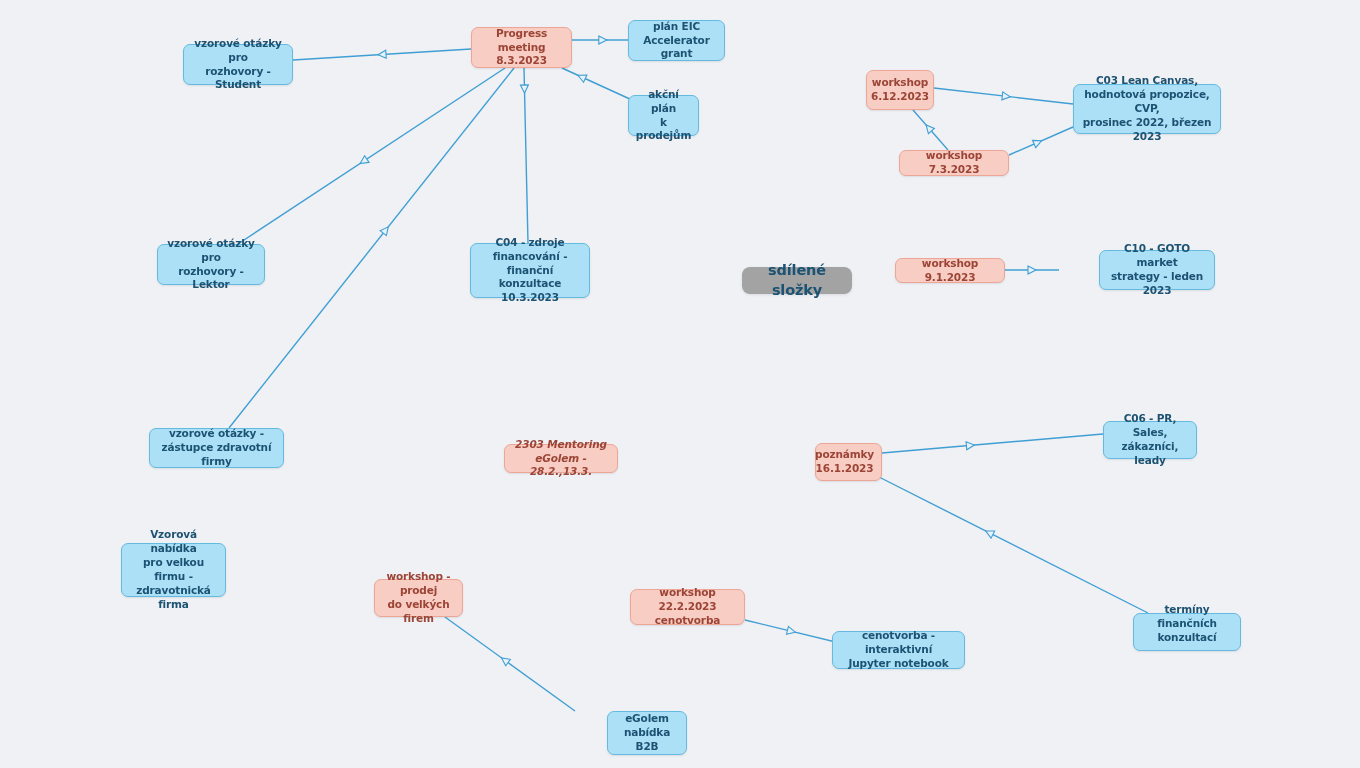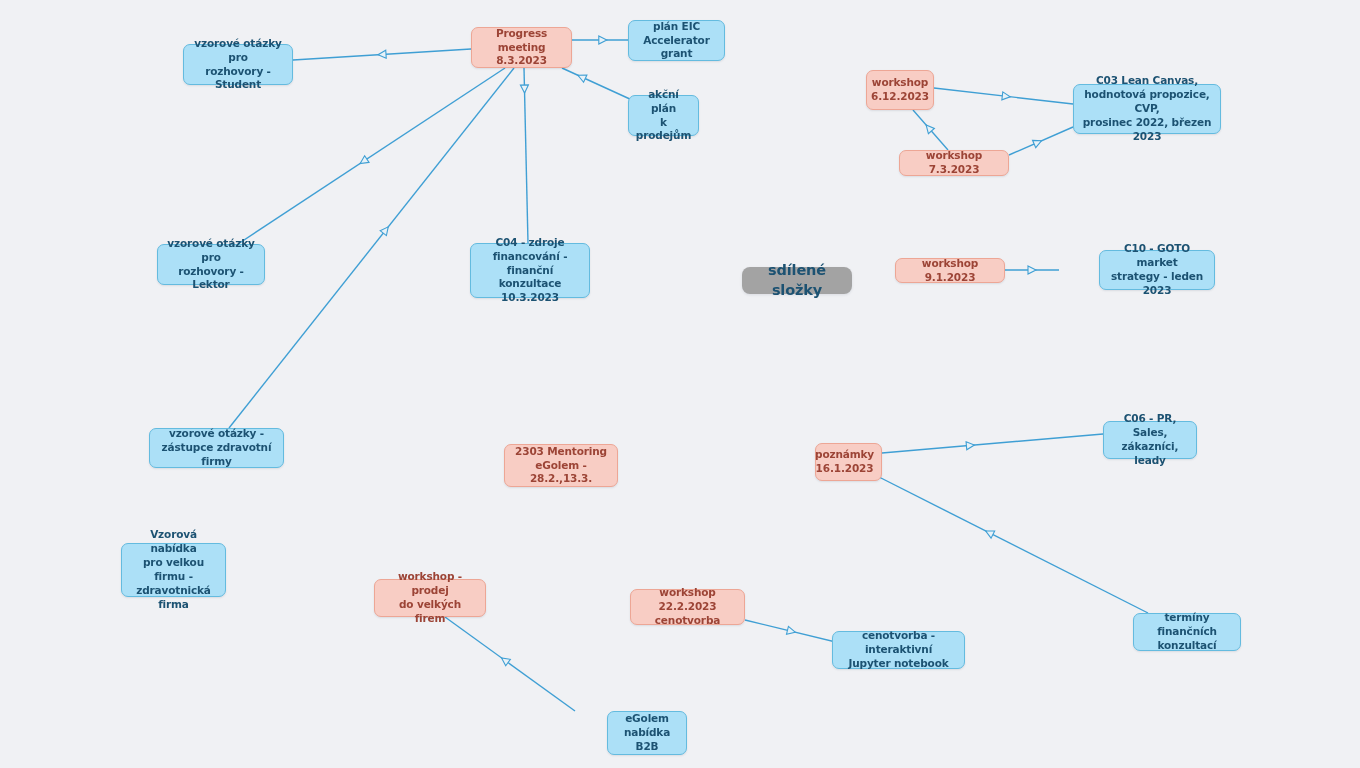--- a/index.html
+++ b/index.html
@@ -145,30 +145,30 @@
       </div>
       <div class="node blue" style="left: 149px; top: 428px; width: 135px; height: 40px;">
         <span class="lbl">vzorové otázky -
 zástupce zdravotní firmy</span>
       </div>
       <div class="node blue" style="left: 470px; top: 243px; width: 120px; height: 55px;">
         <span class="lbl">C04 - zdroje
 financování - finanční
 konzultace 10.3.2023</span>
       </div>
-      <div class="node pink" style="left: 504px; top: 444px; width: 114px; height: 43px;">
+      <div class="node pink" style="left: 504px; top: 444px; width: 114px; height: 29px; font-style: italic;">
         <span class="lbl">2303 Mentoring
 eGolem - 28.2.,13.3.</span>
       </div>
       <div class="node blue" style="left: 121px; top: 543px; width: 105px; height: 54px;">
         <span class="lbl">Vzorová nabídka
 pro velkou firmu -
 zdravotnická firma</span>
       </div>
-      <div class="node pink" style="left: 374px; top: 579px; width: 112px; height: 38px;">
+      <div class="node pink" style="left: 374px; top: 579px; width: 89px; height: 38px;">
         <span class="lbl">workshop - prodej
 do velkých firem</span>
       </div>
       <div class="node blue" style="left: 564px; top: 711px; width: 80px; height: 44px; margin-left: 43px;">
         <span class="lbl">eGolem
 nabídka B2B</span>
       </div>
       <div class="node pink" style="left: 630px; top: 589px; width: 115px; height: 36px;">
         <span class="lbl">workshop 22.2.2023
 cenotvorba</span>
@@ -200,18 +200,18 @@
 strategy - leden 2023</span>
       </div>
       <div class="node pink" style="left: 815px; top: 443px; width: 67px; height: 38px; justify-content: flex-end;">
         <span class="lbl">poznámky
 16.1.2023</span>
       </div>
       <div class="node blue" style="left: 1103px; top: 421px; width: 94px; height: 38px;">
         <span class="lbl">C06 - PR, Sales,
 zákazníci, leady</span>
       </div>
-      <div class="node blue" style="left: 1133px; top: 613px; width: 108px; height: 38px;">
+      <div class="node blue" style="left: 1133px; top: 613px; width: 108px; height: 38px; align-items: flex-end;">
         <span class="lbl">termíny finančních
 konzultací</span>
       </div>
     </div>
 </div>
 
 </body></html>

